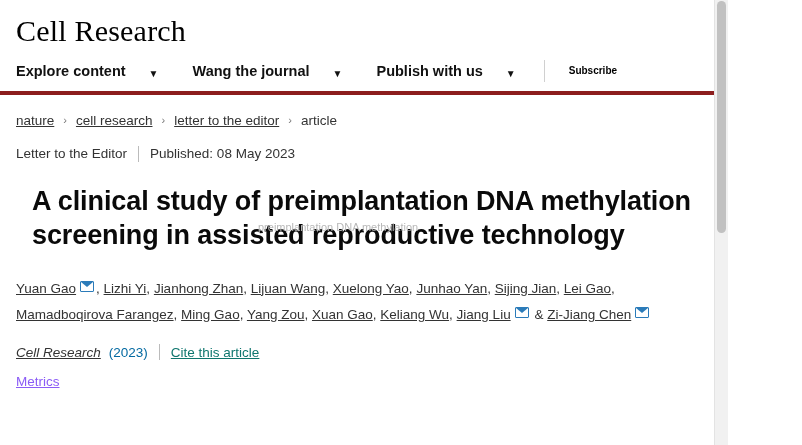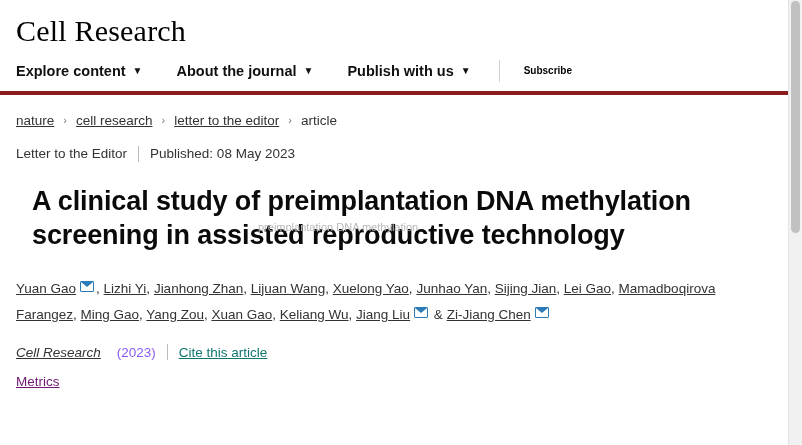--- a/index.html
+++ b/index.html
@@ -9,21 +9,21 @@
   body {
     width: 802px;
     height: 445px;
     background: #ffffff;
     font-family: "Liberation Sans", sans-serif;
     color: #222222;
     overflow: hidden;
   }
   .page {
     position: relative;
-    width: 802px;
+    width: 728px;
     height: 445px;
     box-sizing: border-box;
   }
 
   
   .masthead {
     padding: 10px 16px 2px 16px;
   }
   .journal-title {
     font-family: "Liberation Serif", serif;
@@ -40,27 +40,28 @@
   .navbar {
     display: flex;
     align-items: center;
     padding: 0 16px;
     height: 44px;
     border-bottom: 4px solid #8c1d1d;
     box-sizing: border-box;
   }
   .nav-item {
     display: flex;
-    align-items: center;
+    align-items: flex-end;
     font-size: 14.5px;
     font-weight: bold;
     color: #111111;
     margin-right: 34px;
     cursor: pointer;
     white-space: nowrap;
+    gap: 16px;
   }
   .nav-item .caret {
     margin-left: 7px;
     font-size: 10px;
     line-height: 1;
     color: #111111;
   }
   .nav-sep {
     width: 1px;
     height: 22px;
@@ -190,42 +191,42 @@
     font-size: 13.5px;
     color: #333333;
   }
   .cite-journal {
     font-style: italic;
     text-decoration: underline;
     color: #333333;
     cursor: pointer;
   }
   .cite-year {
-    margin-left: 16px;
-    color: #8b5cf6;
+    margin-left: 8px;
+    color: #0369a1;
   }
   .cite-div {
     width: 1px;
     height: 16px;
     background: #bbbbbb;
     margin: 0 11px;
   }
   .cite-link {
     color: #0f766e;
     text-decoration: underline;
     cursor: pointer;
   }
 
   
   .metrics {
     padding: 14px 16px 0 16px;
     font-size: 13.5px;
   }
   .metrics a {
-    color: #701a75;
+    color: #8b5cf6;
     text-decoration: underline;
     cursor: pointer;
   }
 
   
   .scrollbar {
     position: absolute;
     right: 0;
     top: 0;
     width: 14px;
@@ -252,21 +253,21 @@
   <div class="masthead">
     <h1 class="journal-title">Cell Research</h1>
   </div>
 
   <div class="navbar">
     <div class="nav-item">
       <span>Explore content</span>
       <span class="caret">▼</span>
     </div>
     <div class="nav-item">
-      <span>About the journal</span>
+      <span>Wang the journal</span>
       <span class="caret">▼</span>
     </div>
     <div class="nav-item">
       <span>Publish with us</span>
       <span class="caret">▼</span>
     </div>
     <div class="nav-sep"></div>
     <div class="nav-plain">Subscribe</div>
   </div>
 

